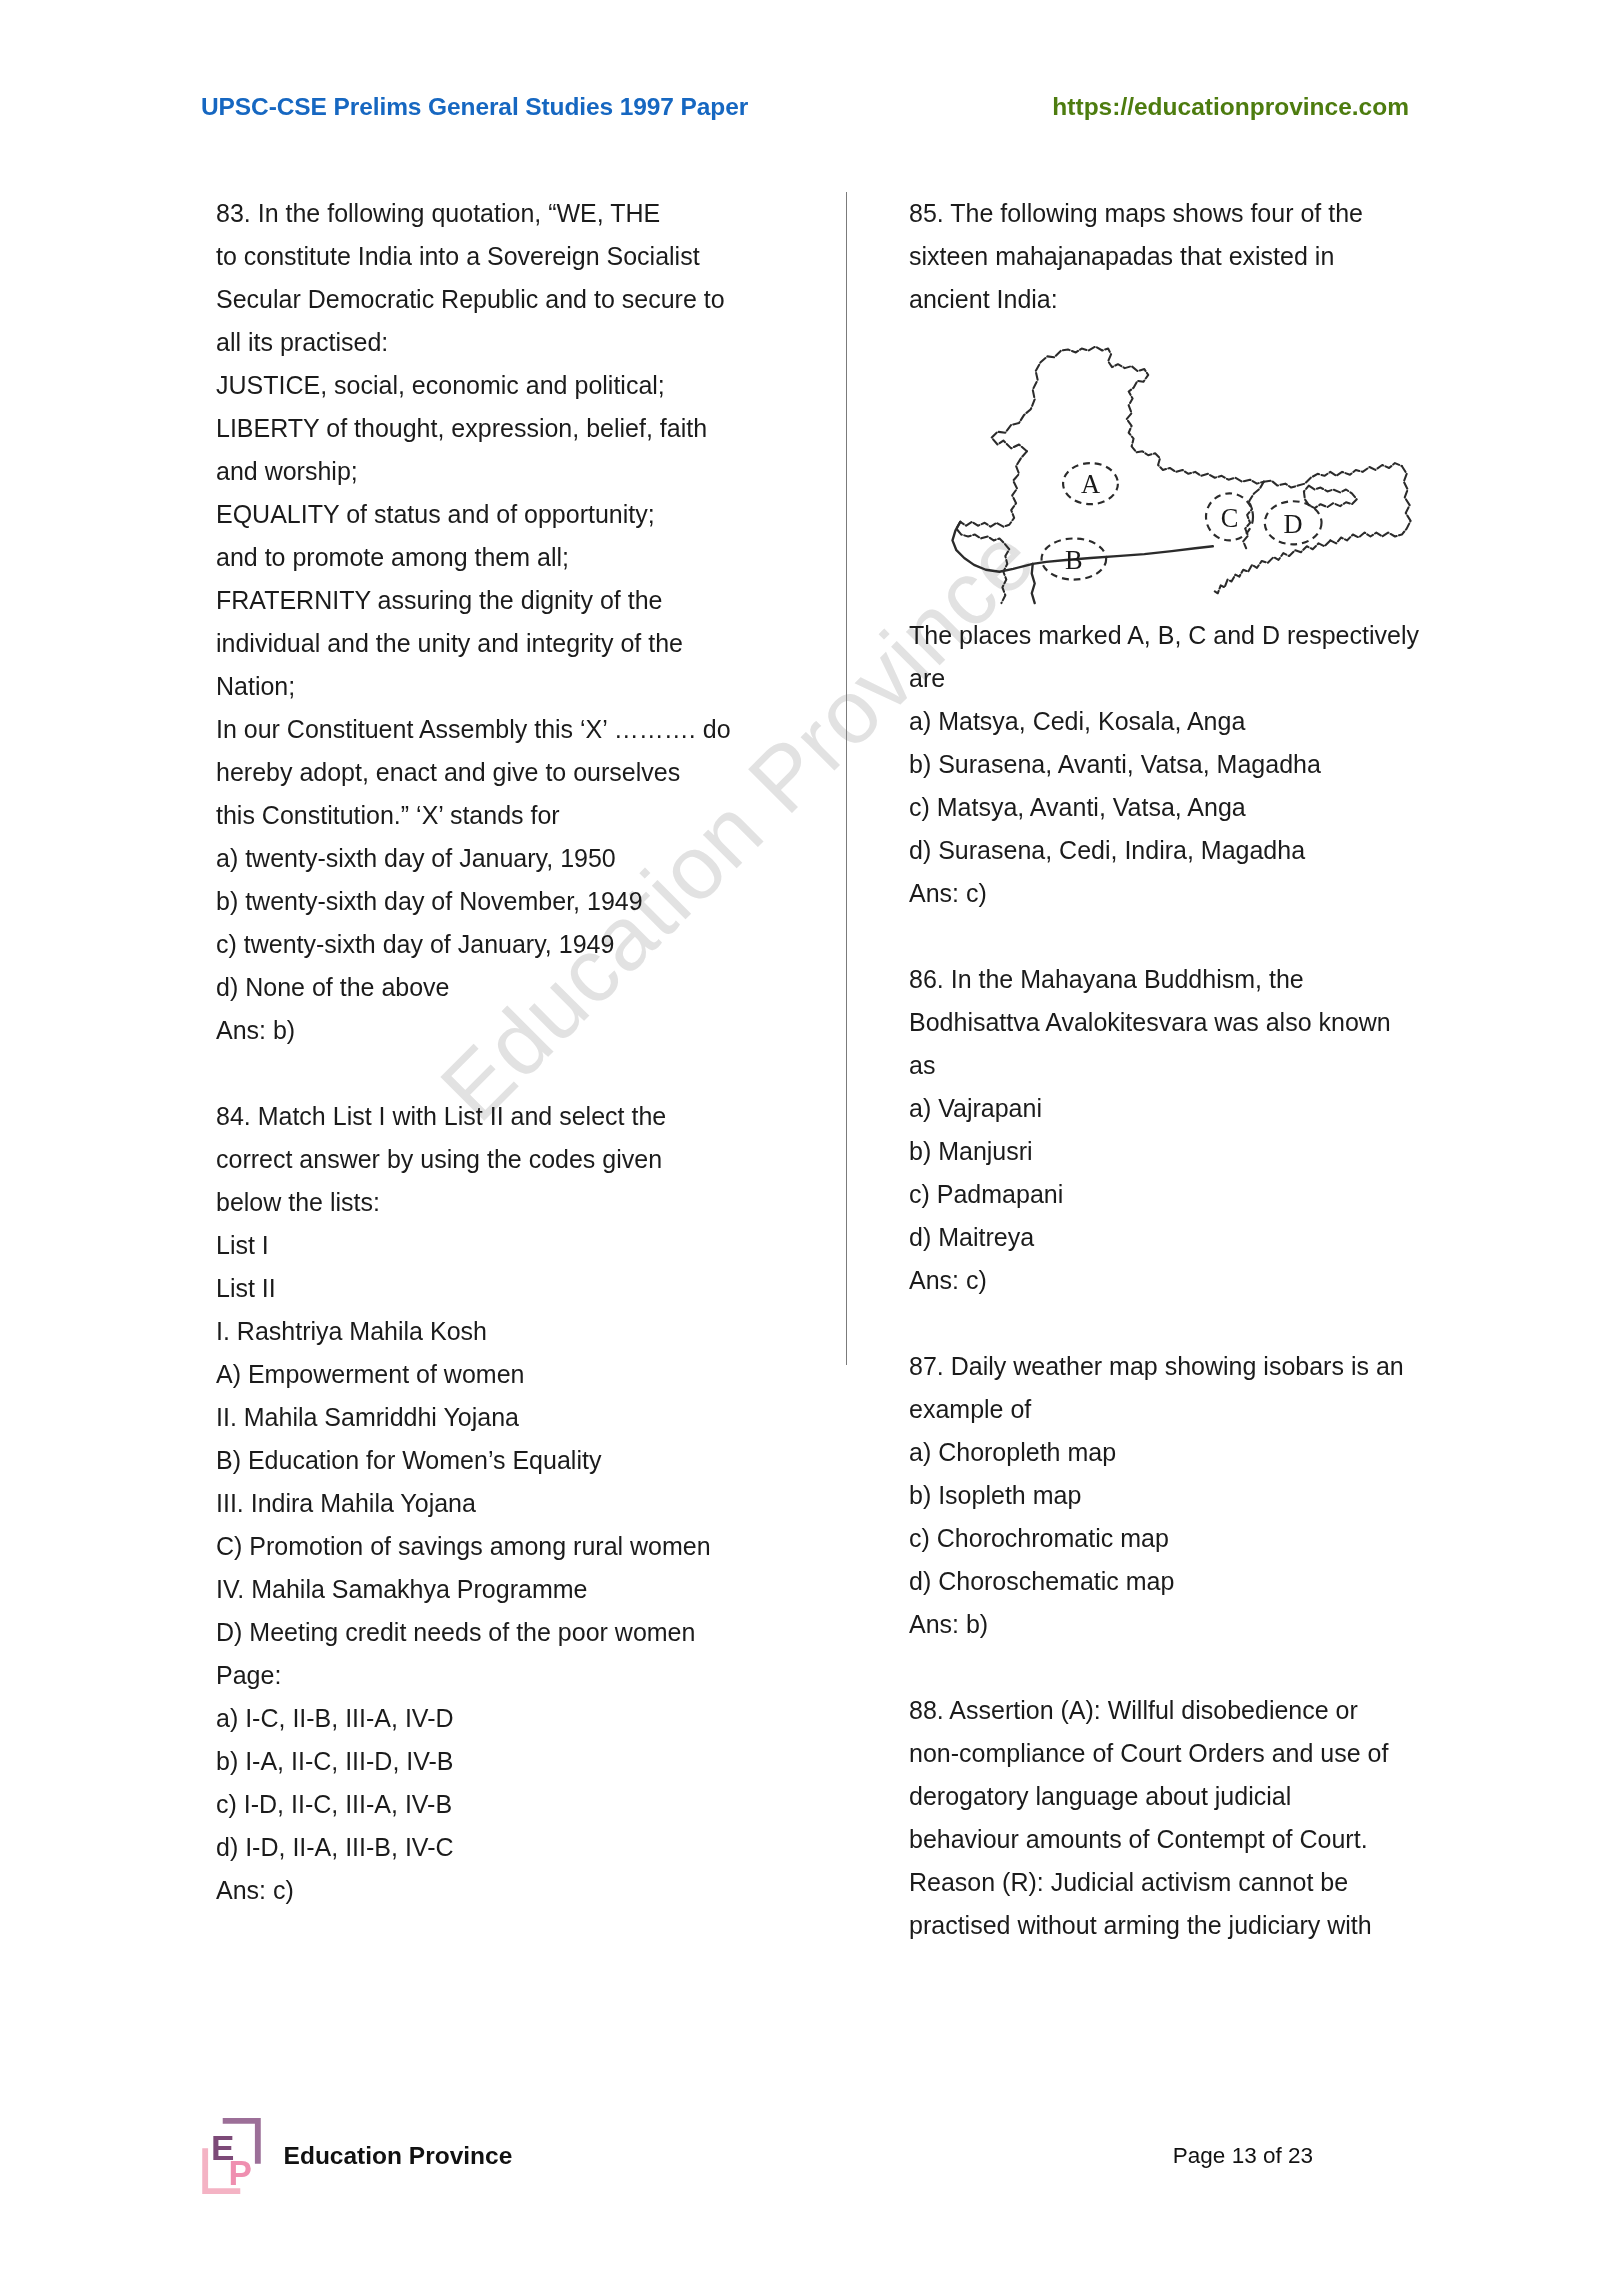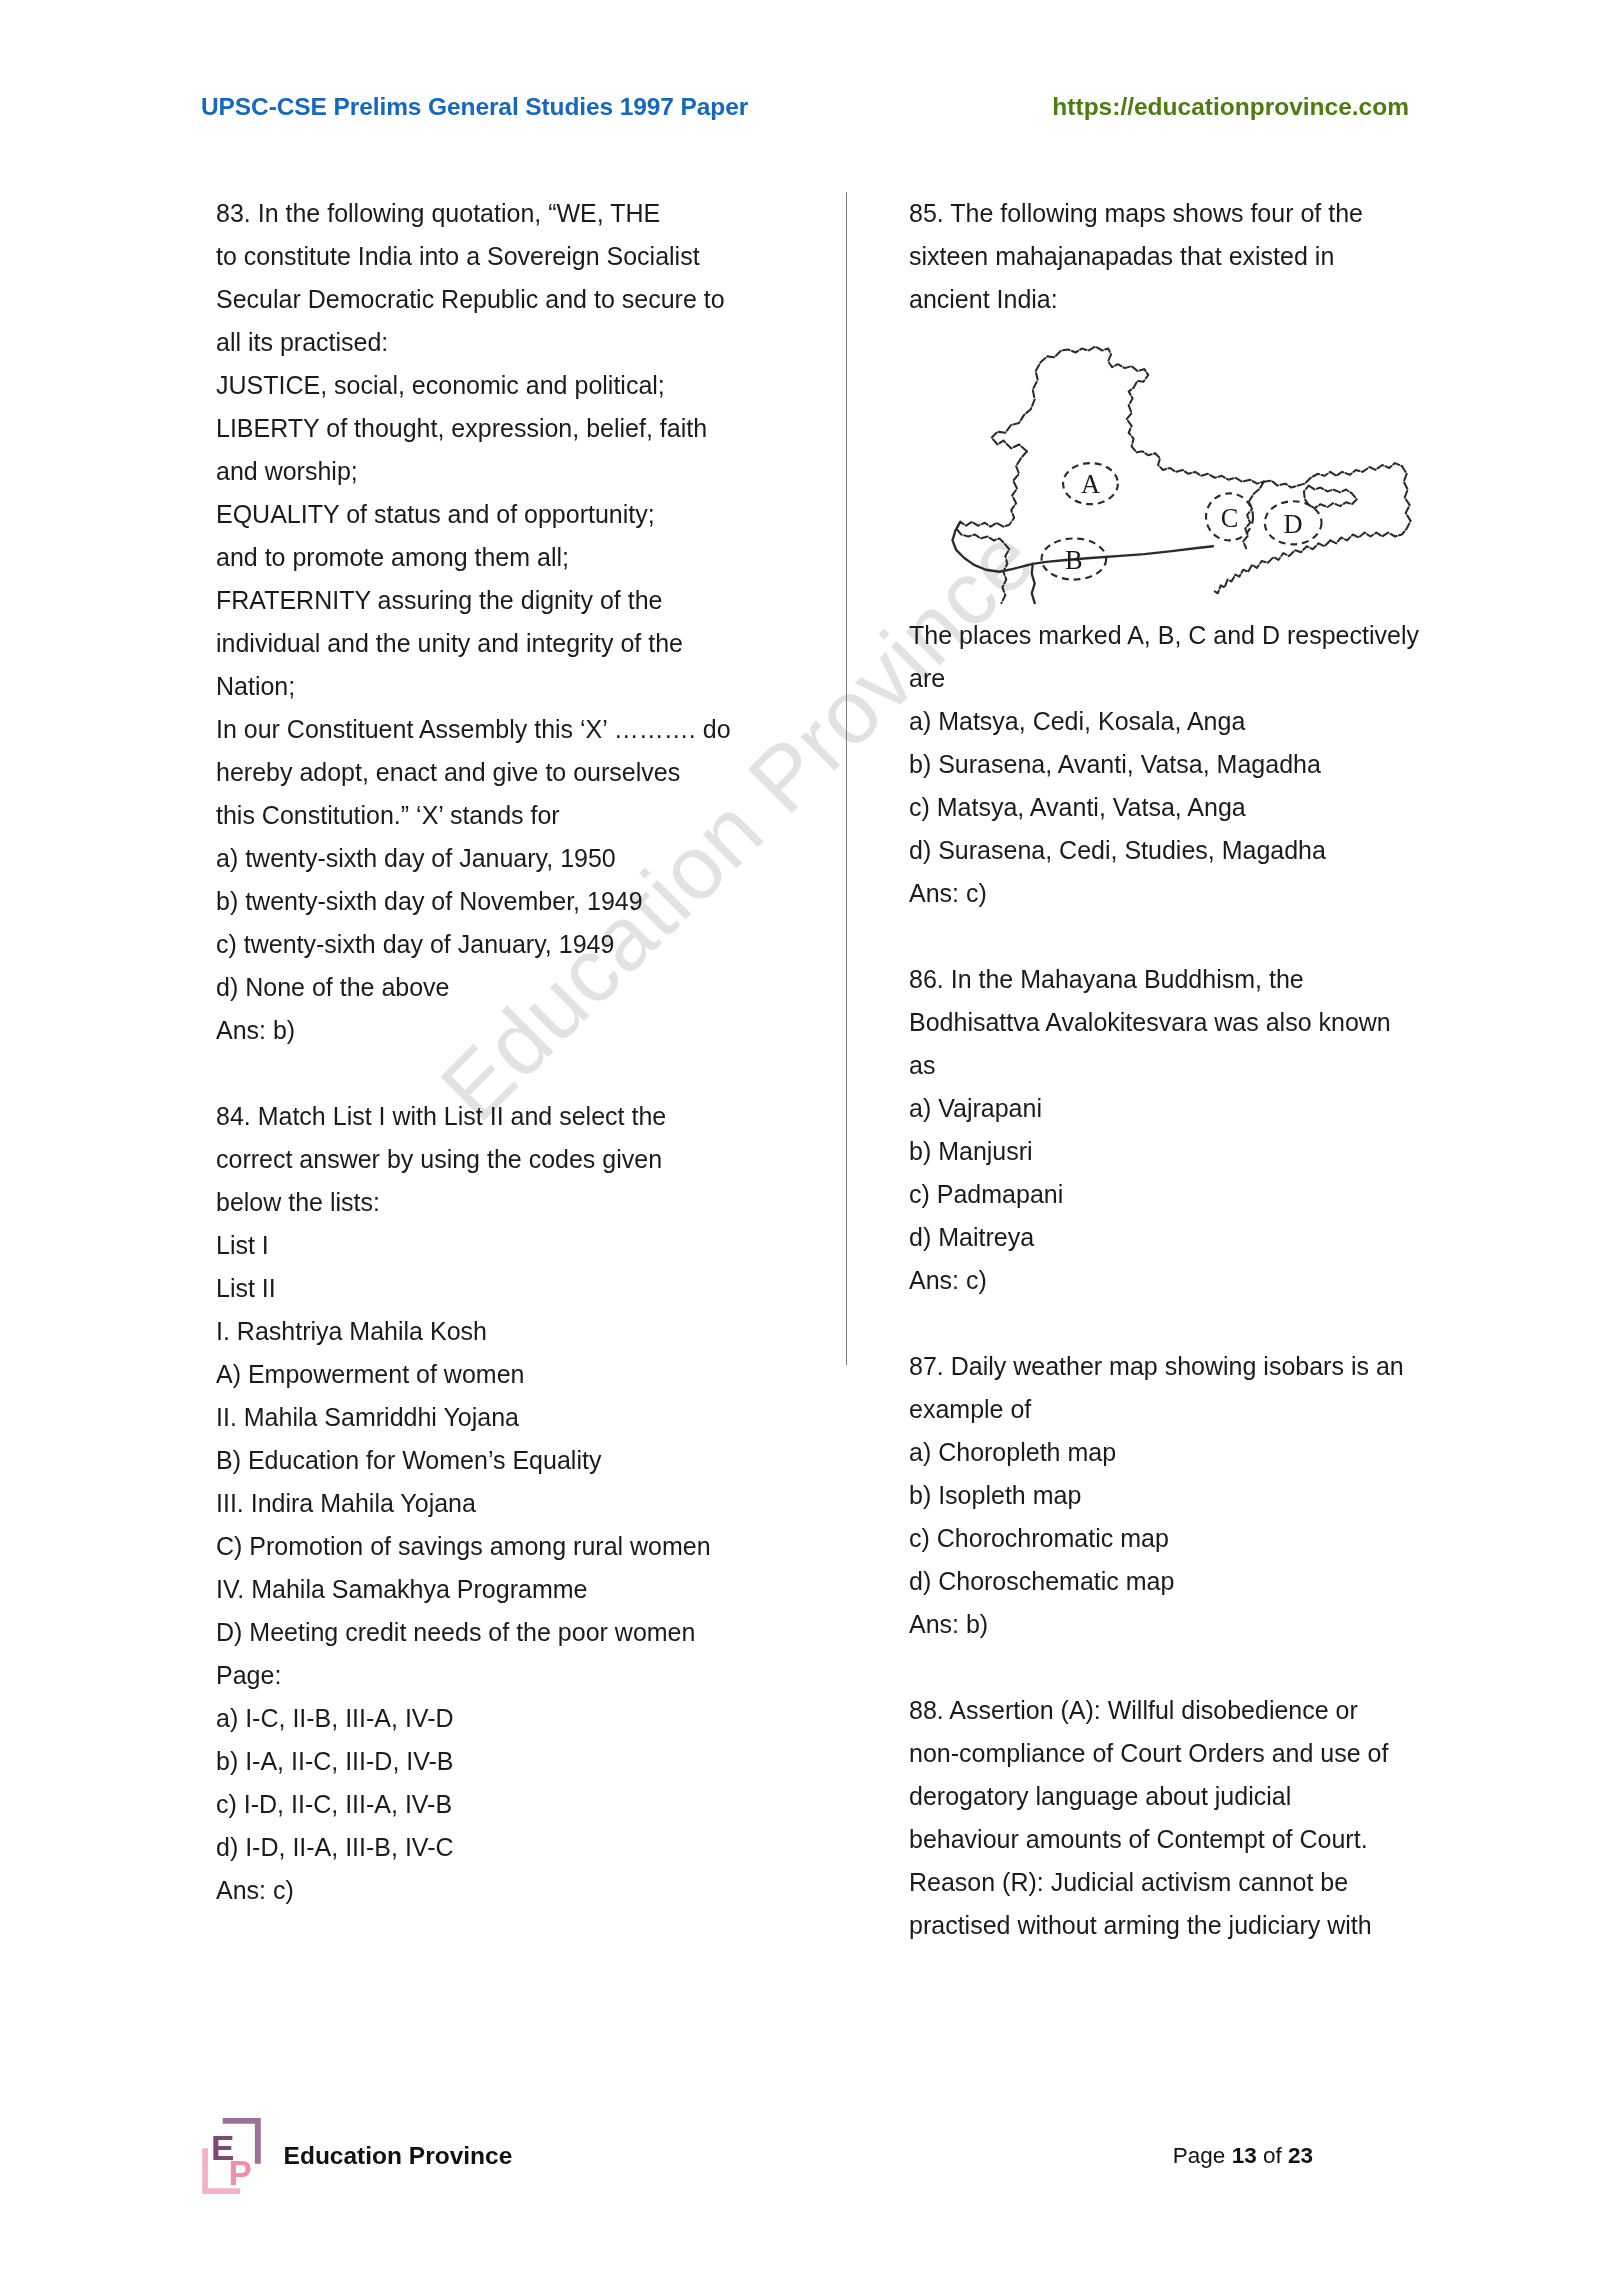--- a/index.html
+++ b/index.html
@@ -136,21 +136,21 @@
     font-weight: bold;
     color: #111111;
     white-space: nowrap;
   }
   .footer-right {
     font-size: 22.5px;
     color: #111111;
     margin-right: 118px;
     white-space: nowrap;
   }
-  .footer-right b { font-weight: bold; }
+  .footer-right b { font-weight: normal; }
 </style>
 </head>
 <body>
 
 <div class="page">
 
   <div class="watermark">Education Province</div>
 
   <div class="header">
     <div class="header-title">UPSC-CSE Prelims General Studies 1997 Paper</div>
@@ -298,21 +298,21 @@
               <text x="392" y="210">D</text>
             </g>
           </svg>
         </div>
 
         <div class="qline">The places marked A, B, C and D respectively</div>
         <div class="qline">are</div>
         <div class="qline">a) Matsya, Cedi, Kosala, Anga</div>
         <div class="qline">b) Surasena, Avanti, Vatsa, Magadha</div>
         <div class="qline">c) Matsya, Avanti, Vatsa, Anga</div>
-        <div class="qline">d) Surasena, Cedi, Studies, Magadha</div>
+        <div class="qline">d) Surasena, Cedi, Indira, Magadha</div>
         <div class="qline">Ans: c)</div>
       </div>
 
       <div class="gap"></div>
 
       <div class="qblock">
         <div class="qline">86. In the Mahayana Buddhism, the</div>
         <div class="qline">Bodhisattva Avalokitesvara was also known</div>
         <div class="qline">as</div>
         <div class="qline">a) Vajrapani</div>

